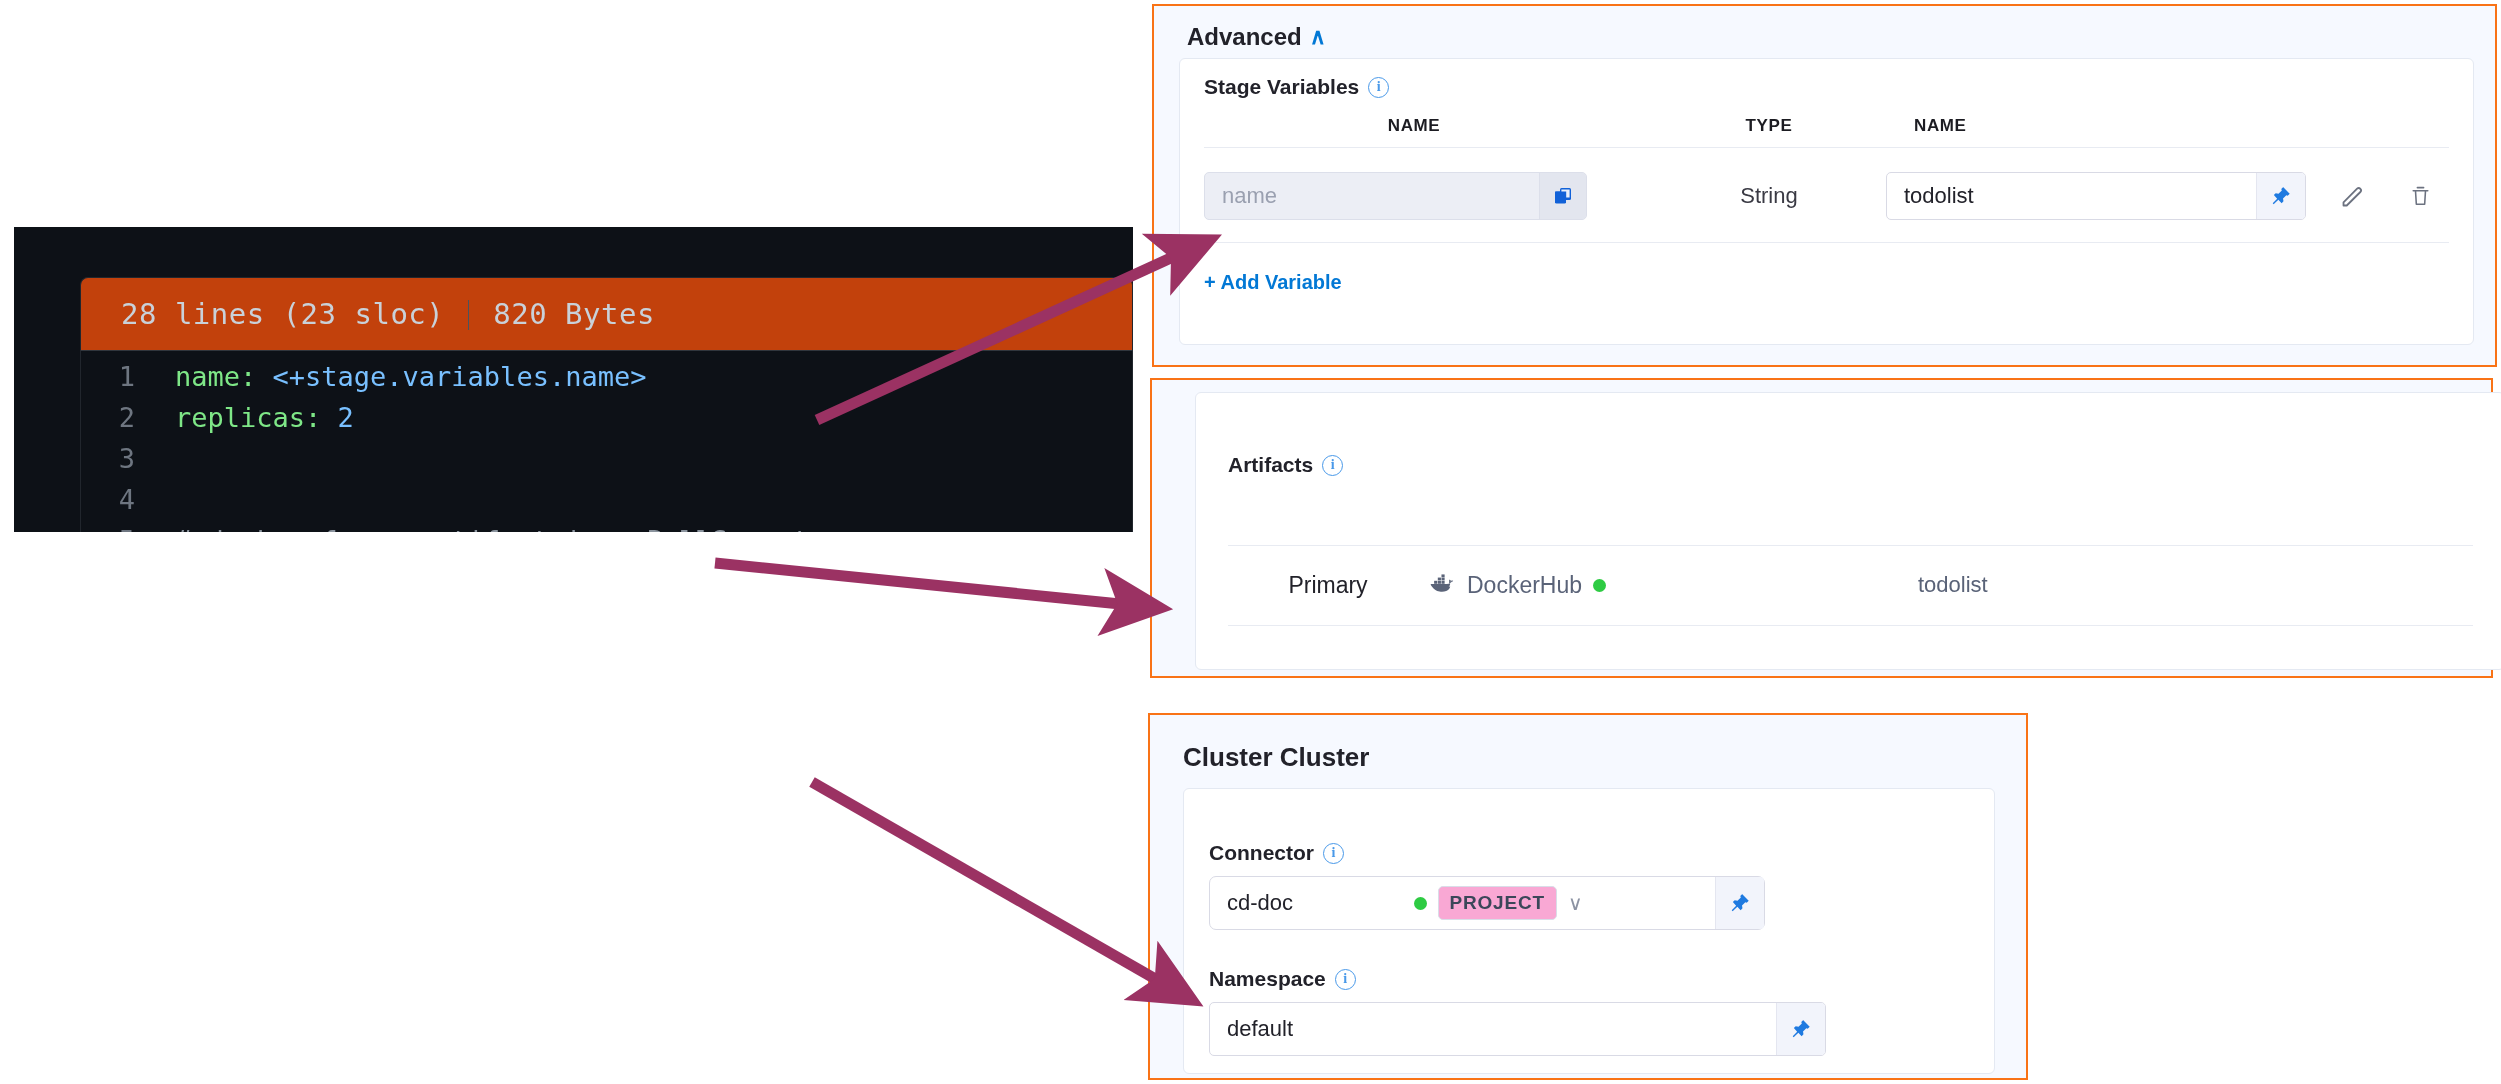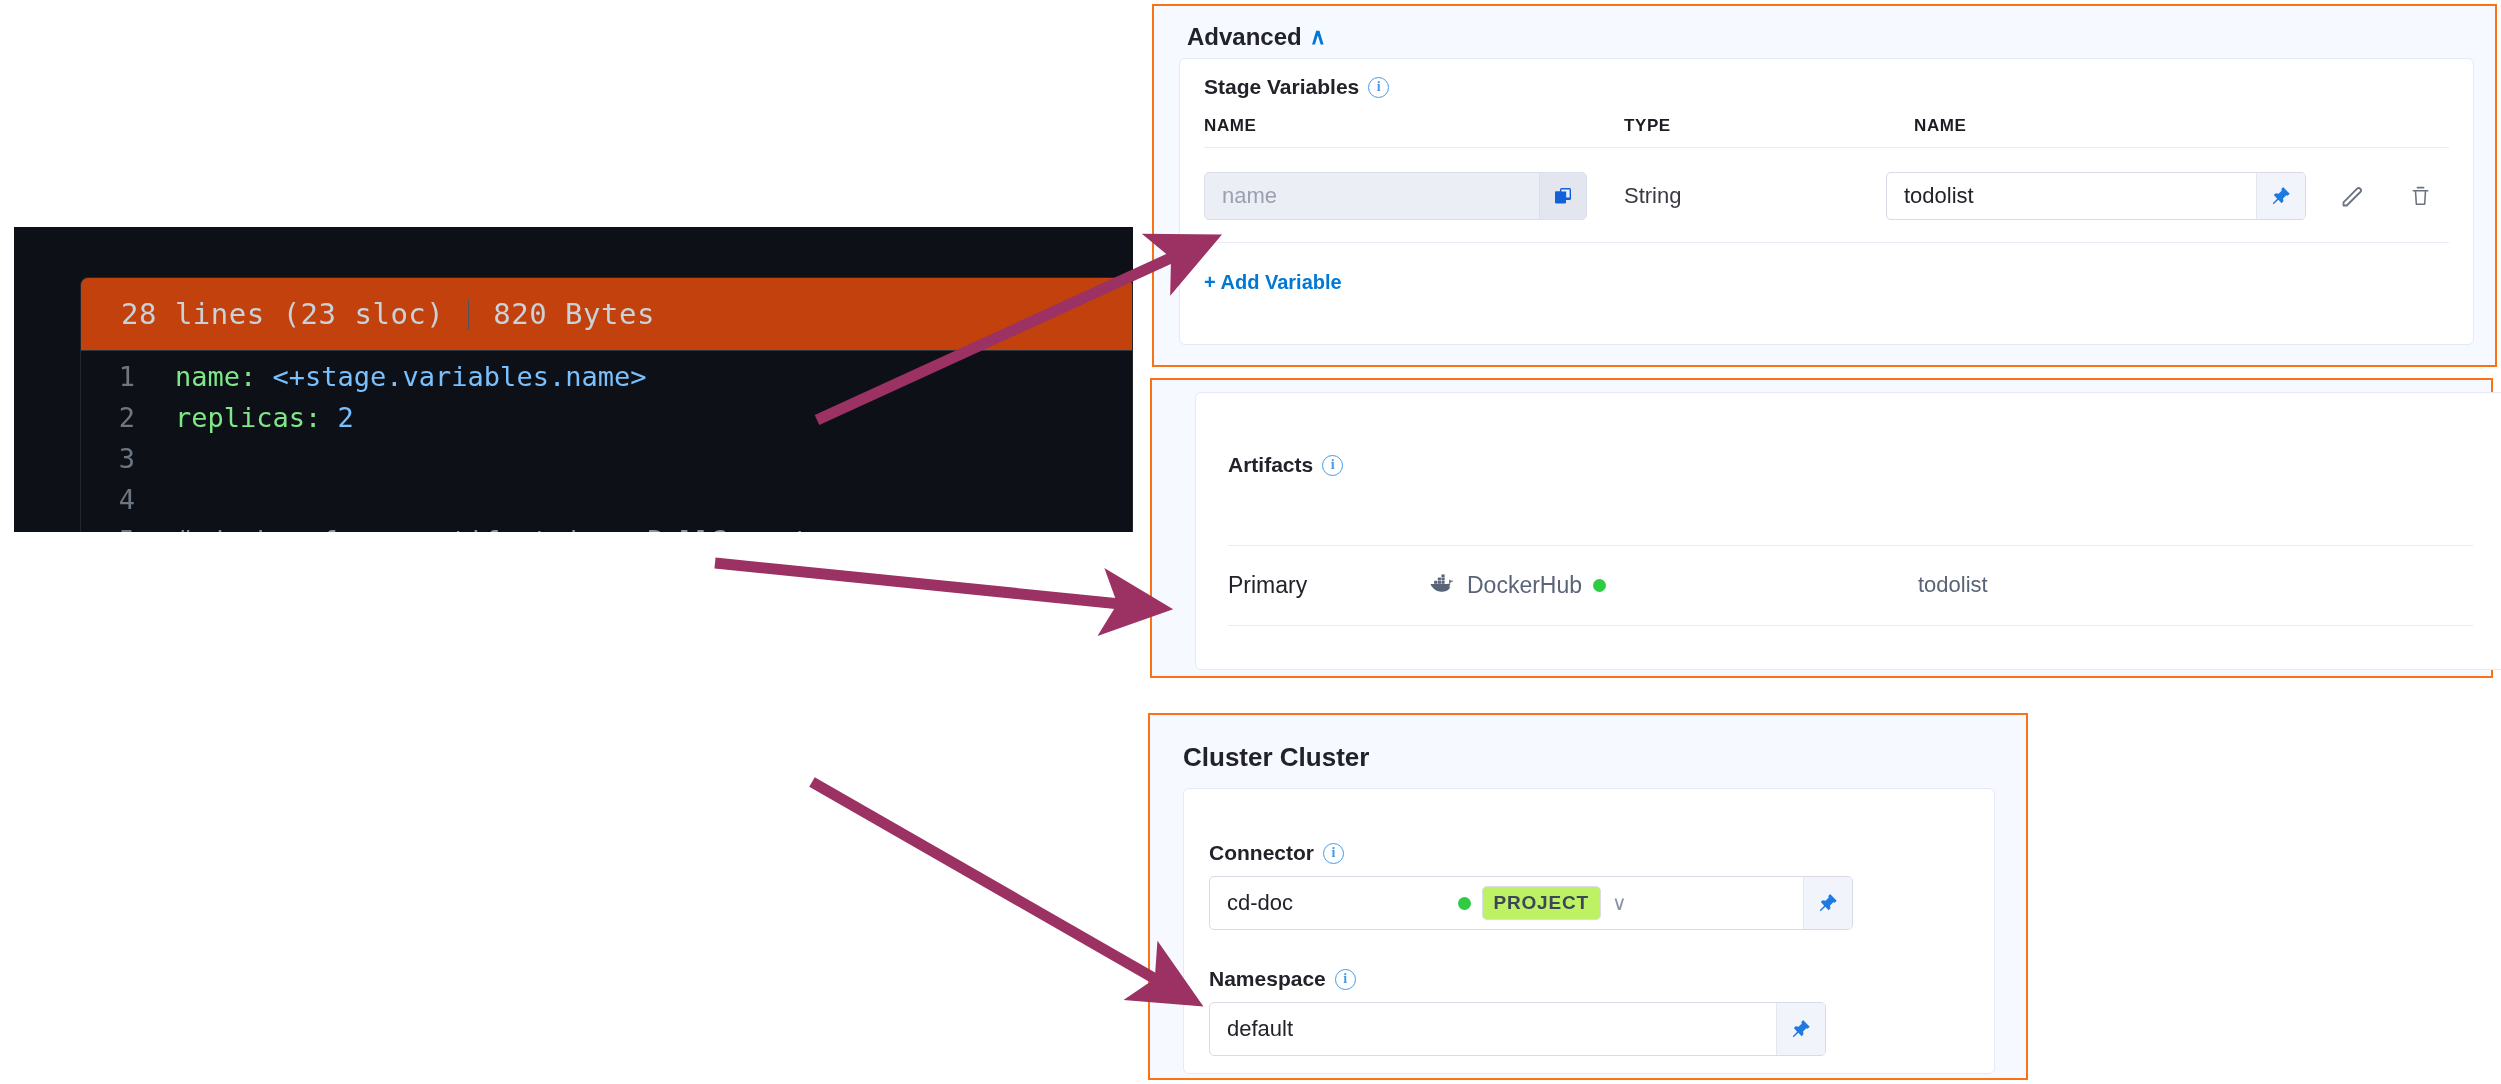--- a/index.html
+++ b/index.html
@@ -94,20 +94,21 @@
   .panel-advanced { left: 1152px; top: 4px;  width: 1345px; height: 363px; }
   .panel-artifacts{ left: 1150px; top: 378px; width: 1343px; height: 300px; }
   .panel-cluster  { left: 1148px; top: 713px; width: 880px;  height: 367px; }
 
   .inner-card {
     position: absolute;
     background: #ffffff;
     border: 1px solid #e4e9f2;
     border-radius: 6px;
     box-sizing: border-box;
+    text-align: center;
   }
 
   .section-title {
     font-size: 24px;
     font-weight: bold;
     color: #22222a;
   }
   .chev {
     color: #0278d5;
     font-size: 22px;
@@ -206,21 +207,21 @@
     background: #2ecb43; display: inline-block;
   }
   .badge-project {
     border: 1px solid #d9dde8;
     border-radius: 5px;
     font-size: 19px;
     font-weight: bold;
     letter-spacing: .8px;
     color: #3b4759;
     padding: 5px 11px;
-    background: #bef264;
+    background: #f9a8d4;
   }
   .caret {
     color: #8c93a3;
     font-size: 20px;
   }
   .repo-name { font-size: 23px; color: #5a6378; }
   .loc-name  { font-size: 22px; color: #5a6378; }
   .row-name  { font-size: 23px; color: #22222a; }
 
   
@@ -378,21 +379,21 @@
   <div class="panel panel-cluster">
     <div class="section-title" style="position:absolute; left:33px; top:27px; font-size:26px;">Cluster Cluster</div>
 
     <div class="inner-card" style="left:33px; top:73px; width:812px; height:286px;">
 
       <div class="field-label" style="position:absolute; left:25px; top:52px;">
         <span>Connector</span>
         <span class="info-icon">i</span>
       </div>
 
-      <div class="tinput" style="position:absolute; left:25px; top:87px; width:644px; height:54px;">
+      <div class="tinput" style="position:absolute; left:25px; top:87px; width:556px; height:54px;border-radius:7px;">
         <span>cd-doc</span>
         <span style="margin-left:auto; display:flex; align-items:center; gap:11px; padding-right:12px;">
           <span class="green-dot"></span>
           <span class="badge-project">PROJECT</span>
           <span class="caret">∨</span>
         </span>
         <span class="pin-addon">
           <svg width="22" height="22" viewBox="0 0 24 24" aria-hidden="true">
             <path d="M14.5 2.5l7 7-2.2 2.2-1.5-.6-3.6 3.6.5 3.1-2 2-3.6-3.6L4 21l-1-1 4.8-5.1L4.2 11l2-2 3.1.5 3.6-3.6-.6-1.5 2.2-2.3z" fill="#1f7ae0"></path>
           </svg>

